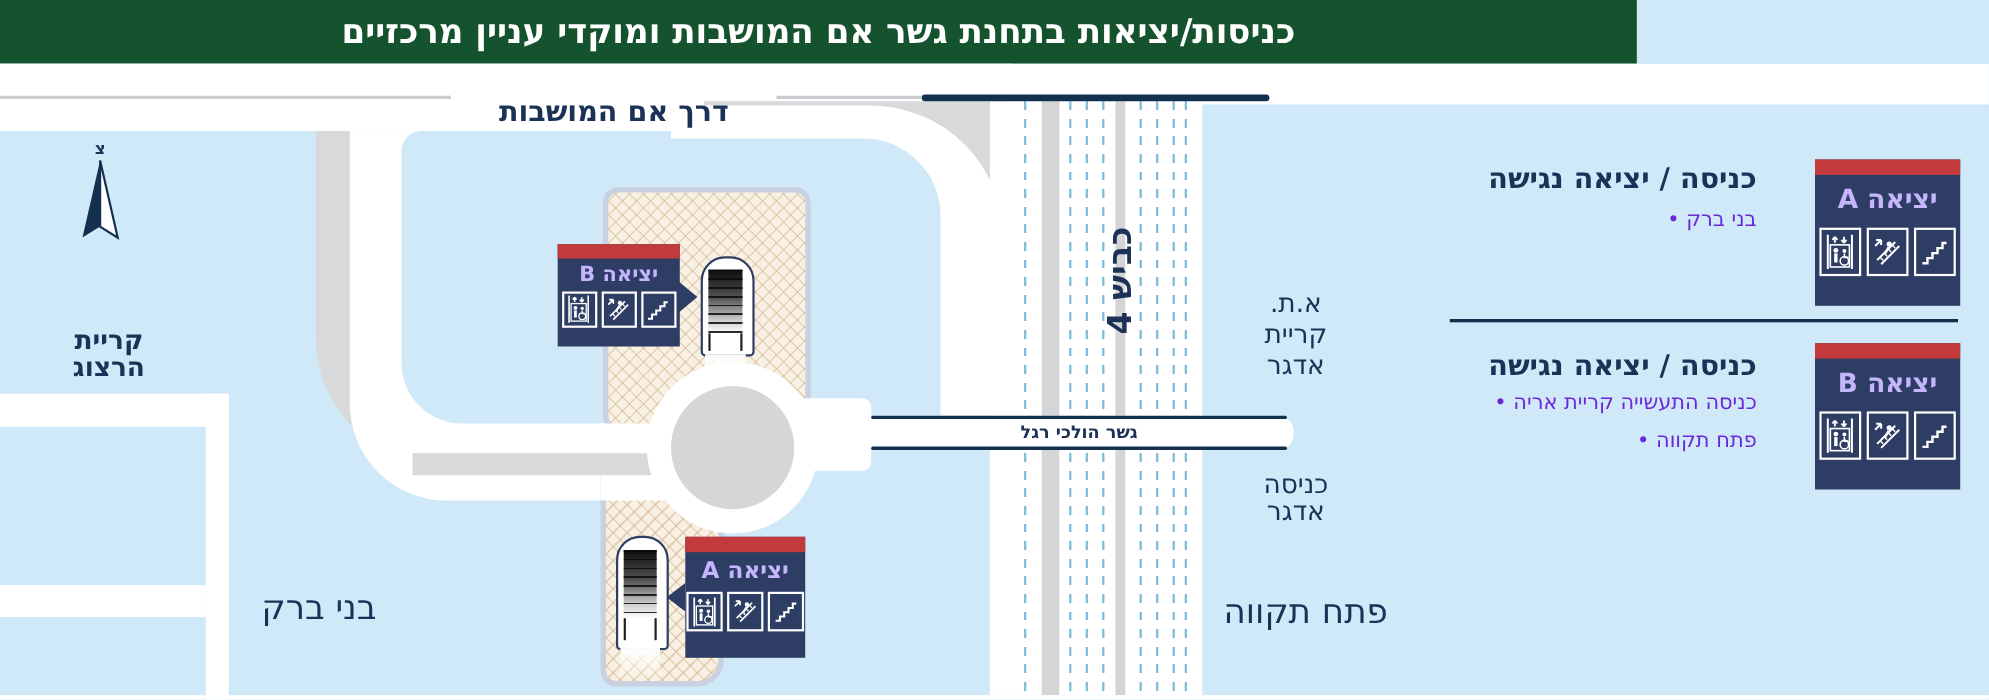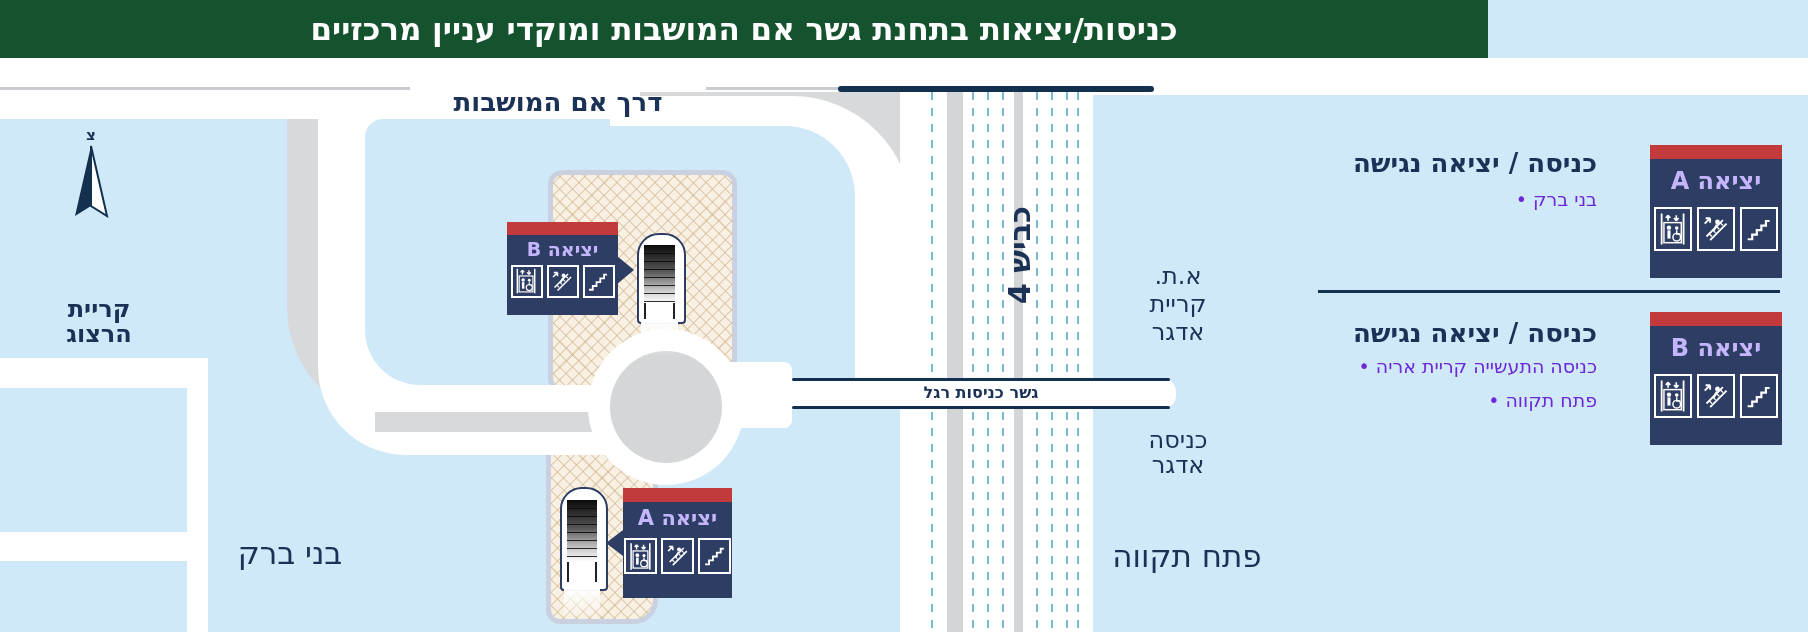--- a/index.html
+++ b/index.html
@@ -131,21 +131,21 @@
 
 <div class="abs white-road" style="left:546px;top:385px;width:119px;height:70px;"></div>
 <div class="abs gray-road" style="left:375px;top:412px;width:217px;height:20px;"></div>
 <div id="ring" class="abs"></div>
 <div id="ring-center" class="abs"></div>
 
 <div id="footbridge" class="abs">
   <div class="fb-line" style="top:0;"></div>
   <div class="fb-line" style="bottom:0;"></div>
 </div>
-<div id="footbridge-label" class="abs">גשר כניסות רגל</div>
+<div id="footbridge-label" class="abs">גשר הולכי רגל</div>
 
 <div class="abs stairs" style="left:637px;top:233px;width:45px;height:87px;"></div>
 <div class="abs treads" style="left:644px;top:245px;width:31px;height:58px;"></div>
 <div class="abs rails" style="left:644px;top:303px;width:27px;height:16px;"></div>
 <div class="abs stair-glow" style="left:641px;top:322px;width:37px;height:34px;"></div>
 
 <div class="abs exit-sign sign-map-b" style="left:507px;top:222px;">
   <div class="red-bar"></div>
   <div class="sign-label">יציאה B</div>
   <div class="icons-row">

